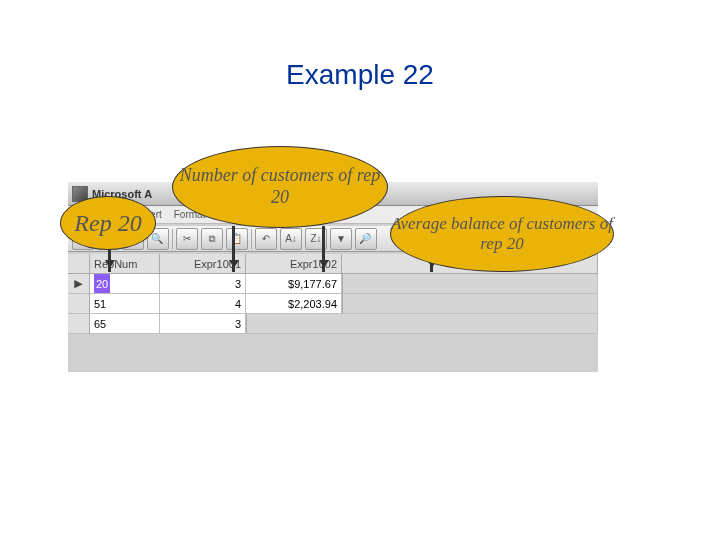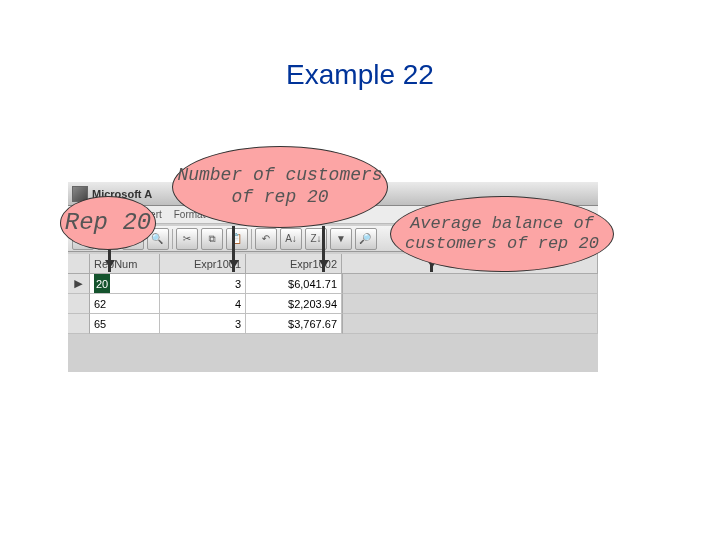--- a/index.html
+++ b/index.html
@@ -13,25 +13,25 @@
   .tbtn{width:20px;height:20px;background:linear-gradient(#fff,#ccc);border:1px solid #999;border-radius:2px;display:flex;align-items:center;justify-content:center;font-size:10px;color:#555}
   .tsep{width:1px;height:20px;background:#aaa}
   .datasheet{position:absolute;left:0;top:72px;width:100%;background:#fff}
   .row{display:flex;height:20px;font-size:11px}
   .hdrrow .cell{background:#e0e0e0;border:1px solid #aaa;border-top:none;border-left:none;font-weight:400;color:#444}
   .cell{border-right:1px solid #c0c0c0;border-bottom:1px solid #c0c0c0;display:flex;align-items:center;padding:0 4px;box-sizing:border-box;white-space:nowrap;overflow:hidden}
   .selcol{width:22px;background:#e0e0e0;border-right:1px solid #aaa;justify-content:center;color:#444}
   .c1{width:70px}
   .c2{width:86px;justify-content:flex-end}
   .c3{width:96px;justify-content:flex-end}
-  .cursor{background:#14532d;color:#fff;padding:12px 2px}
+  .cursor{background:#8b5cf6;color:#fff;padding:12px 2px}
   .rest{flex:1;background:#d5d5d5;border-left:1px solid #aaa}
   .arrow{position:absolute;width:3px;background:#333}
   .arrow:after{content:"";position:absolute;bottom:-1px;left:50%;transform:translateX(-50%);border:5px solid transparent;border-top:8px solid #333}
-  .callout{position:absolute;border:1px solid #333;border-radius:50%;display:flex;align-items:center;justify-content:center;text-align:center;font-style:italic;font-family:Liberation Mono, monospace;color:#555;background:#fca5a5;line-height:1.2}
+  .callout{position:absolute;border:1px solid #333;border-radius:50%;display:flex;align-items:center;justify-content:center;text-align:center;font-style:italic;font-family:Liberation Serif, serif;color:#555;background:#eab308;line-height:1.2}
   .callout1{left:60px;top:196px;width:94px;height:52px;font-size:24px}
   .callout2{left:172px;top:146px;width:214px;height:80px;font-size:18px}
   .callout3{left:390px;top:196px;width:222px;height:74px;font-size:17px}
 </style>
 </head>
 <body>
 
 <div class="slide">
   <div class="title">
     <span>Example 22</span><br>
@@ -76,35 +76,34 @@
         <div class="cell c2">Expr1001</div>
         <div class="cell c3">Expr1002</div>
         <div class="cell rest"></div>
       </div>
       <div class="row">
         <div class="cell selcol">▶</div>
         <div class="cell c1">
             <span class="cursor">20</span>
           </div>
         <div class="cell c2">3</div>
-        <div class="cell c3">$6,041.71</div>
+        <div class="cell c3">$9,177.67</div>
         <div class="cell rest"></div>
       </div>
       <div class="row">
         <div class="cell selcol"></div>
-        <div class="cell c1">62</div>
+        <div class="cell c1">51</div>
         <div class="cell c2">4</div>
         <div class="cell c3">$2,203.94</div>
         <div class="cell rest"></div>
       </div>
       <div class="row">
         <div class="cell selcol"></div>
         <div class="cell c1">65</div>
         <div class="cell c2">3</div>
-        <div class="cell c3">$3,767.67</div>
         <div class="cell rest"></div>
       </div>
     </div>
   </div>
 
   <div class="arrow" style="left:108px;top:248px;height:24px"></div>
   <div class="arrow" style="left:232px;top:226px;height:46px"></div>
   <div class="arrow" style="left:322px;top:226px;height:46px"></div>
   <div class="arrow" style="left:430px;top:256px;height:16px"></div>
 

